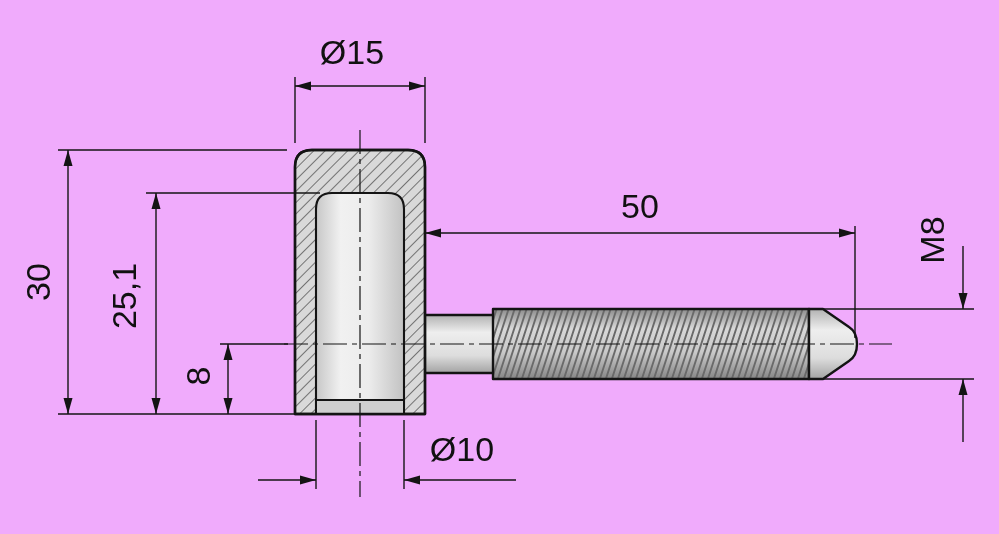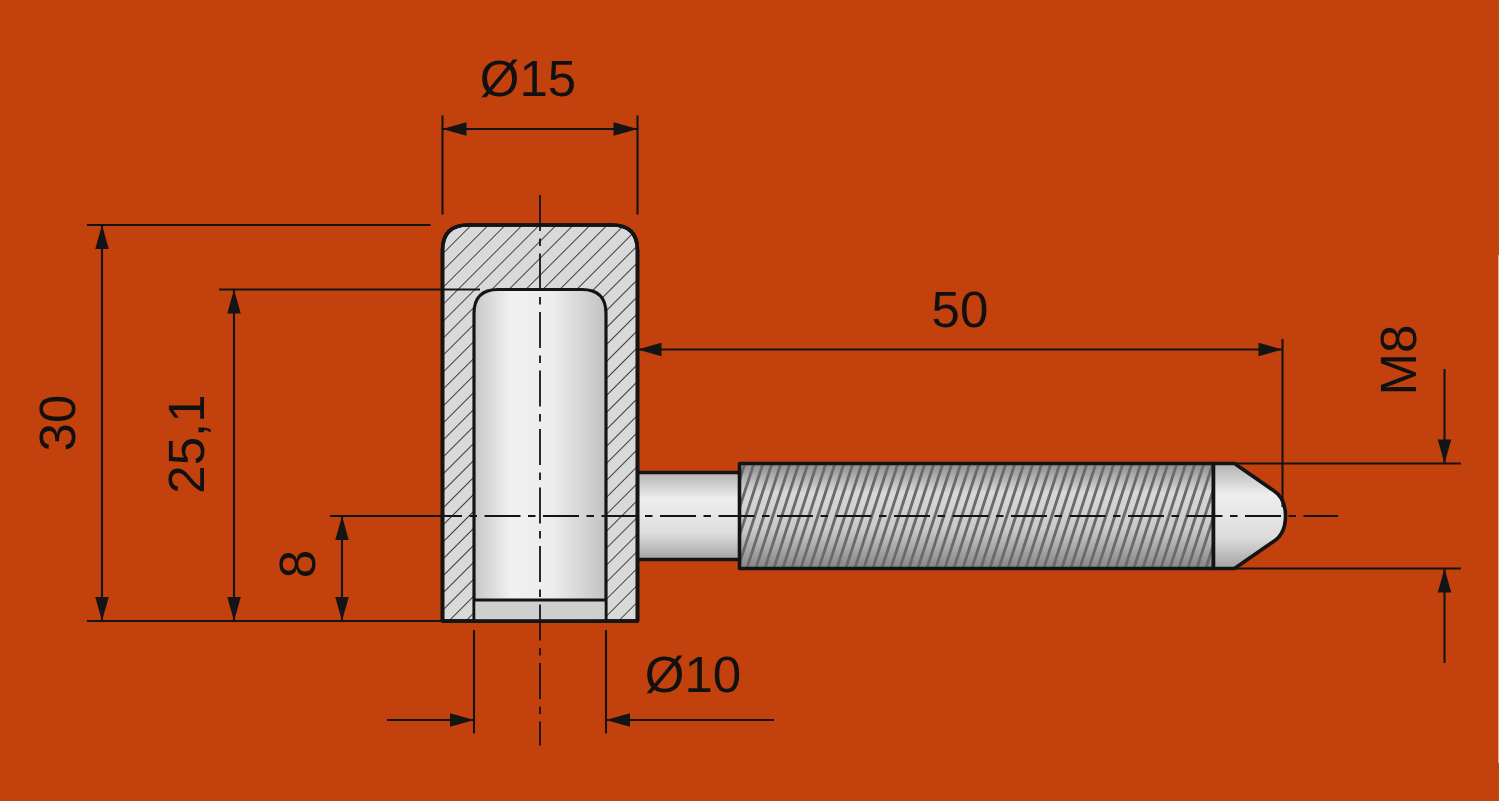--- a/index.html
+++ b/index.html
@@ -5,21 +5,21 @@
   html, body {
     margin: 0;
     padding: 0;
     background: #ffffff;
     font-family: "Liberation Sans", sans-serif;
   }
   .drawing-stage {
     position: relative;
     width: 999px;
     height: 534px;
-    background: #c2410c;
+    background: #f0abfc;
     overflow: hidden;
   }
   svg { display: block; }
   text {
     font-family: "Liberation Sans", sans-serif;
     font-size: 34px;
     fill: #111111;
   }
   .partline   { stroke: #141414; stroke-width: 2.4; stroke-linejoin: round; }
   .thinline   { stroke: #141414; stroke-width: 1.4; }

